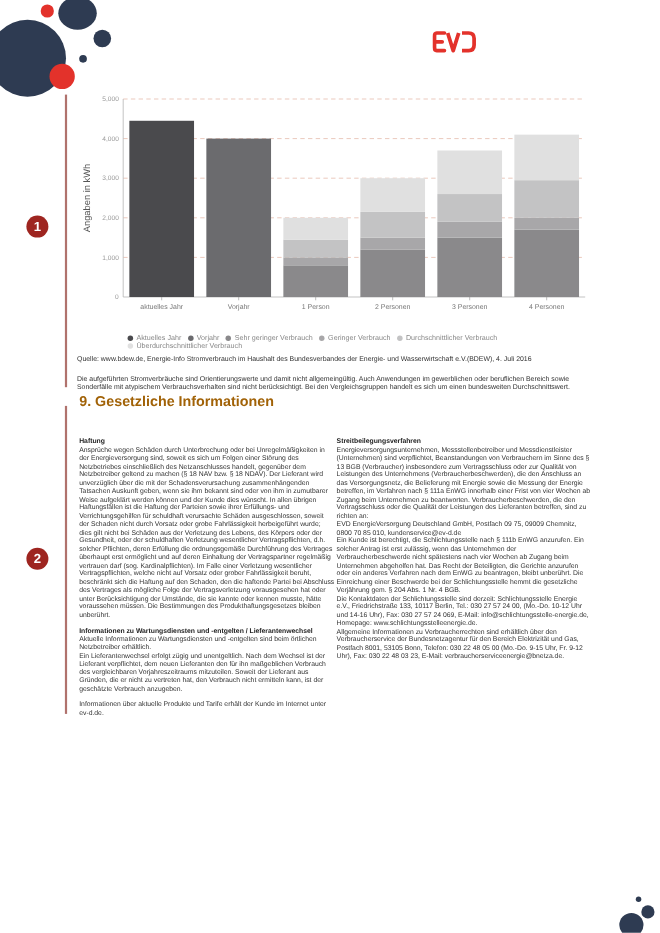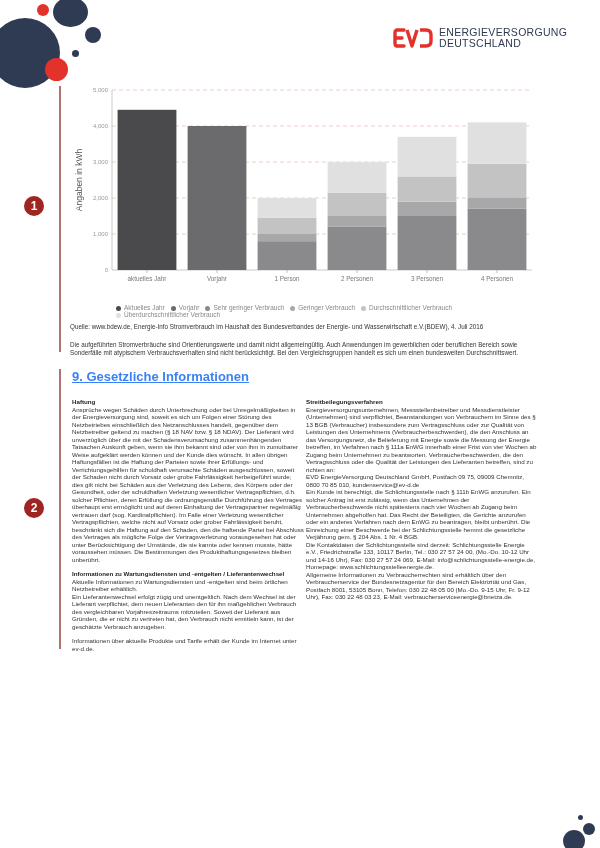--- a/index.html
+++ b/index.html
@@ -13,21 +13,21 @@
   .logo-text { margin-left: 6px; font-size: 10.5px; line-height: 11px; color: #2e3b52; letter-spacing: 0.3px; }
   .rail { position: absolute; left: 59px; width: 2px; background: #b0726d; }
   .marker { position: absolute; left: 24px; width: 20px; height: 20px; border-radius: 50%;
             background: #9e2520; color: #fff; font-weight: bold; font-size: 12px; text-align: center; line-height: 20px; }
   #chart { position: absolute; left: 68px; top: 82px; width: 470px; height: 210px; }
   .legend { position: absolute; left: 116px; top: 304px; width: 380px; font-size: 6.5px; color: #888; line-height: 7px; }
   .legend-item { display: inline-block; margin-right: 6px; }
   .legend-dot { display: inline-block; width: 5px; height: 5px; border-radius: 50%; margin-right: 3px; vertical-align: middle; }
   .source { position: absolute; left: 70px; top: 323px; font-size: 6.3px; color: #333; width: 470px; }
   .note { position: absolute; left: 70px; top: 341px; font-size: 6.3px; color: #333; width: 470px; line-height: 8px; }
-  .section-title { position: absolute; left: 72px; top: 369px; font-size: 13px; font-weight: bold; color: #3b82f6; margin: 0; text-decoration: underline; }
+  .section-title { position: absolute; left: 72px; top: 357px; font-size: 13px; font-weight: bold; color: #a16207; margin: 0; }
   .col { position: absolute; top: 398px; width: 232px; font-size: 6.2px; line-height: 7.5px; color: #333; }
   .col p { margin: 0; }
   .col .h { font-weight: bold; color: #222; }
   .col .gap { margin-top: 7px; }
 </style>
 </head>
 <body>
 
 <div class="deco navy" style="left:-10px;top:18px;width:70px;height:70px;"></div>
 <div class="deco navy" style="left:53px;top:-3px;width:35px;height:30px;"></div>
@@ -39,24 +39,20 @@
 <div class="deco navy" style="left:563px;top:830px;width:22px;height:22px;"></div>
 <div class="deco navy" style="left:583px;top:823px;width:12px;height:12px;"></div>
 <div class="deco navy" style="left:578px;top:815px;width:5px;height:5px;"></div>
 
 <div class="logo">
   <svg class="logo-mark" viewBox="0 0 40 22">
     <path d="M11 3 H4 Q2 3 2 6 V16 Q2 19 4 19 H11 M3 11 H9" fill="none" stroke="#e3322b" stroke-width="3.4" stroke-linecap="round"></path>
     <path d="M14 3 L19 19 L24 3" fill="none" stroke="#e3322b" stroke-width="3.4" stroke-linejoin="round"></path>
     <path d="M27 3 H33 Q38 3 38 8 V14 Q38 19 33 19 H27" fill="none" stroke="#e3322b" stroke-width="3.4"></path>
   </svg>
-  <div class="logo-text">
-    <div>ENERGIEVERSORGUNG</div>
-    <div>DEUTSCHLAND</div>
-  </div>
 </div>
 
 <div class="rail" style="top:86px;height:266px;"></div>
 <div class="rail" style="top:369px;height:280px;"></div>
 <div class="marker" style="top:196px;">1</div>
 <div class="marker" style="top:498px;">2</div>
 
 <svg id="chart" viewBox="0 0 470 210">
     <text x="40" y="190" text-anchor="end" font-size="6" fill="#999" font-family="Liberation Sans, sans-serif">0</text>
     <line x1="44" x2="464" y1="152" y2="152" stroke="#e8c2b4" stroke-width="0.8" stroke-dasharray="4 3"></line>

